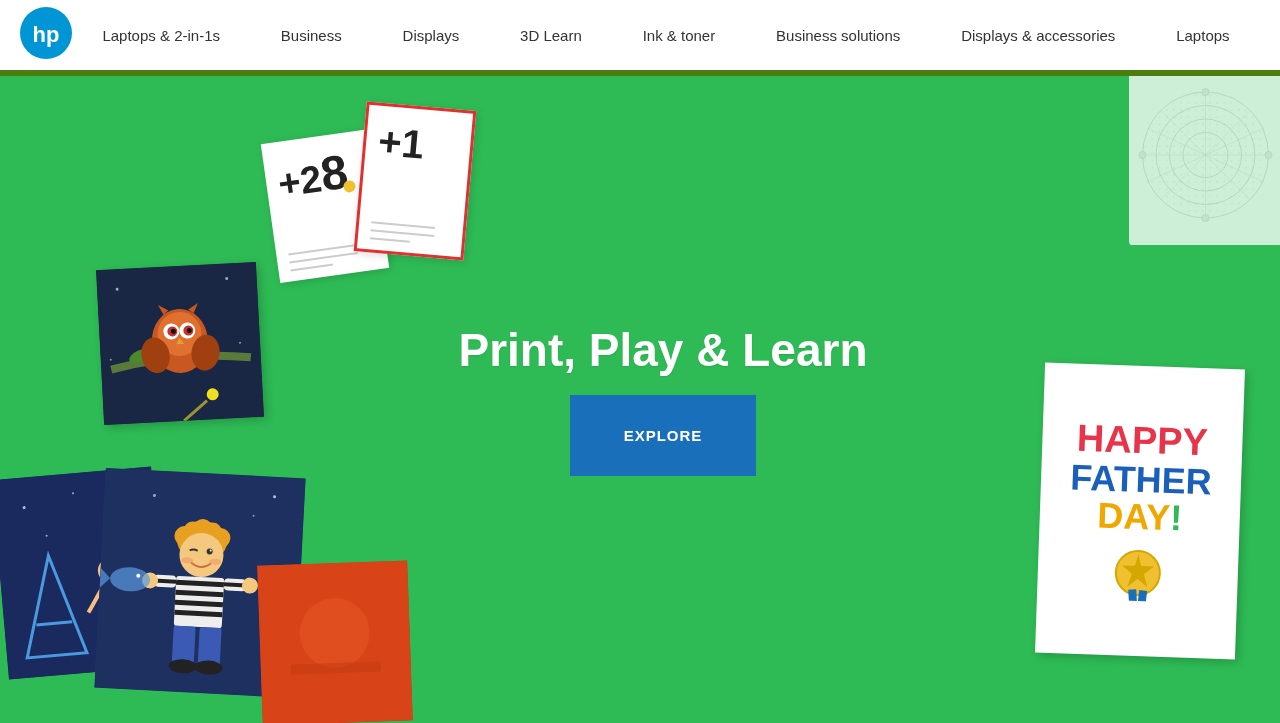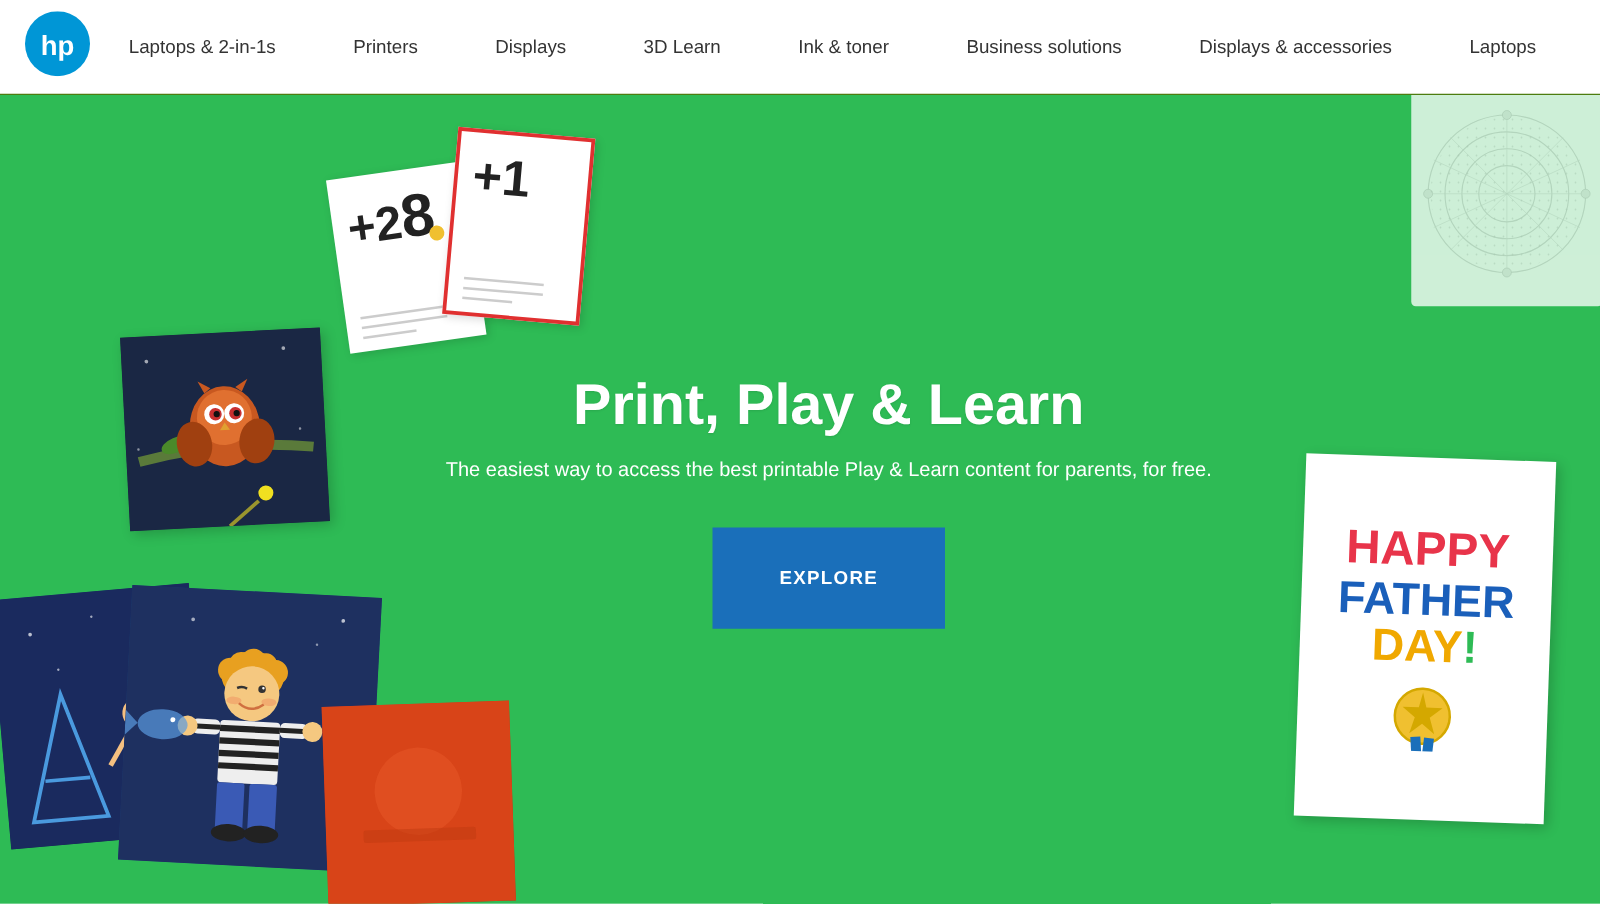--- a/index.html
+++ b/index.html
@@ -13,21 +13,21 @@
       width: 1280px;
       height: 723px;
       overflow: hidden;
     }
 
     
     .navbar {
       width: 100%;
       height: 76px;
       background: #ffffff;
-      border-bottom: 1px solid #4d7c0f;
+      border-bottom: 6px solid #4d7c0f;
       display: flex;
       align-items: center;
       padding: 12px 20px;
       position: relative;
       z-index: 10;
     }
 
     .nav-links {
       display: flex;
       align-items: flex-start;
@@ -280,21 +280,21 @@
       <circle cx="26" cy="26" r="26" fill="#0096d6"></circle>
       <text x="26" y="35" text-anchor="middle" font-size="22" font-weight="bold" fill="white" font-family="Arial">hp</text>
     </svg>
   </div>
 
   <ul class="nav-links">
     <li>
       <a href="#">Laptops &amp; 2-in-1s</a>
     </li>
     <li>
-      <a href="#">Printers</a>
+      <a href="#">Business</a>
     </li>
     <li>
       <a href="#">Displays</a>
     </li>
     <li>
       <a href="#">3D Learn</a>
     </li>
     <li>
       <a href="#">Ink &amp; toner</a>
     </li>
@@ -497,17 +497,16 @@
         <rect width="150" height="160" fill="#d84418"></rect>
 
         <circle cx="75" cy="70" r="35" fill="#e85828" opacity="0.5"></circle>
         <rect x="30" y="100" width="90" height="10" fill="#c03a10" rx="2" opacity="0.5"></rect>
       </svg>
     </div>
   </div>
 
   <div class="hero-content">
     <h1 class="hero-title">Print, Play &amp; Learn</h1>
-    <p class="hero-subtitle">The easiest way to access the best printable Play &amp; Learn content for parents, for free.</p>
     <button class="explore-btn">EXPLORE</button>
   </div>
 
 </section>
 
 </body></html>

